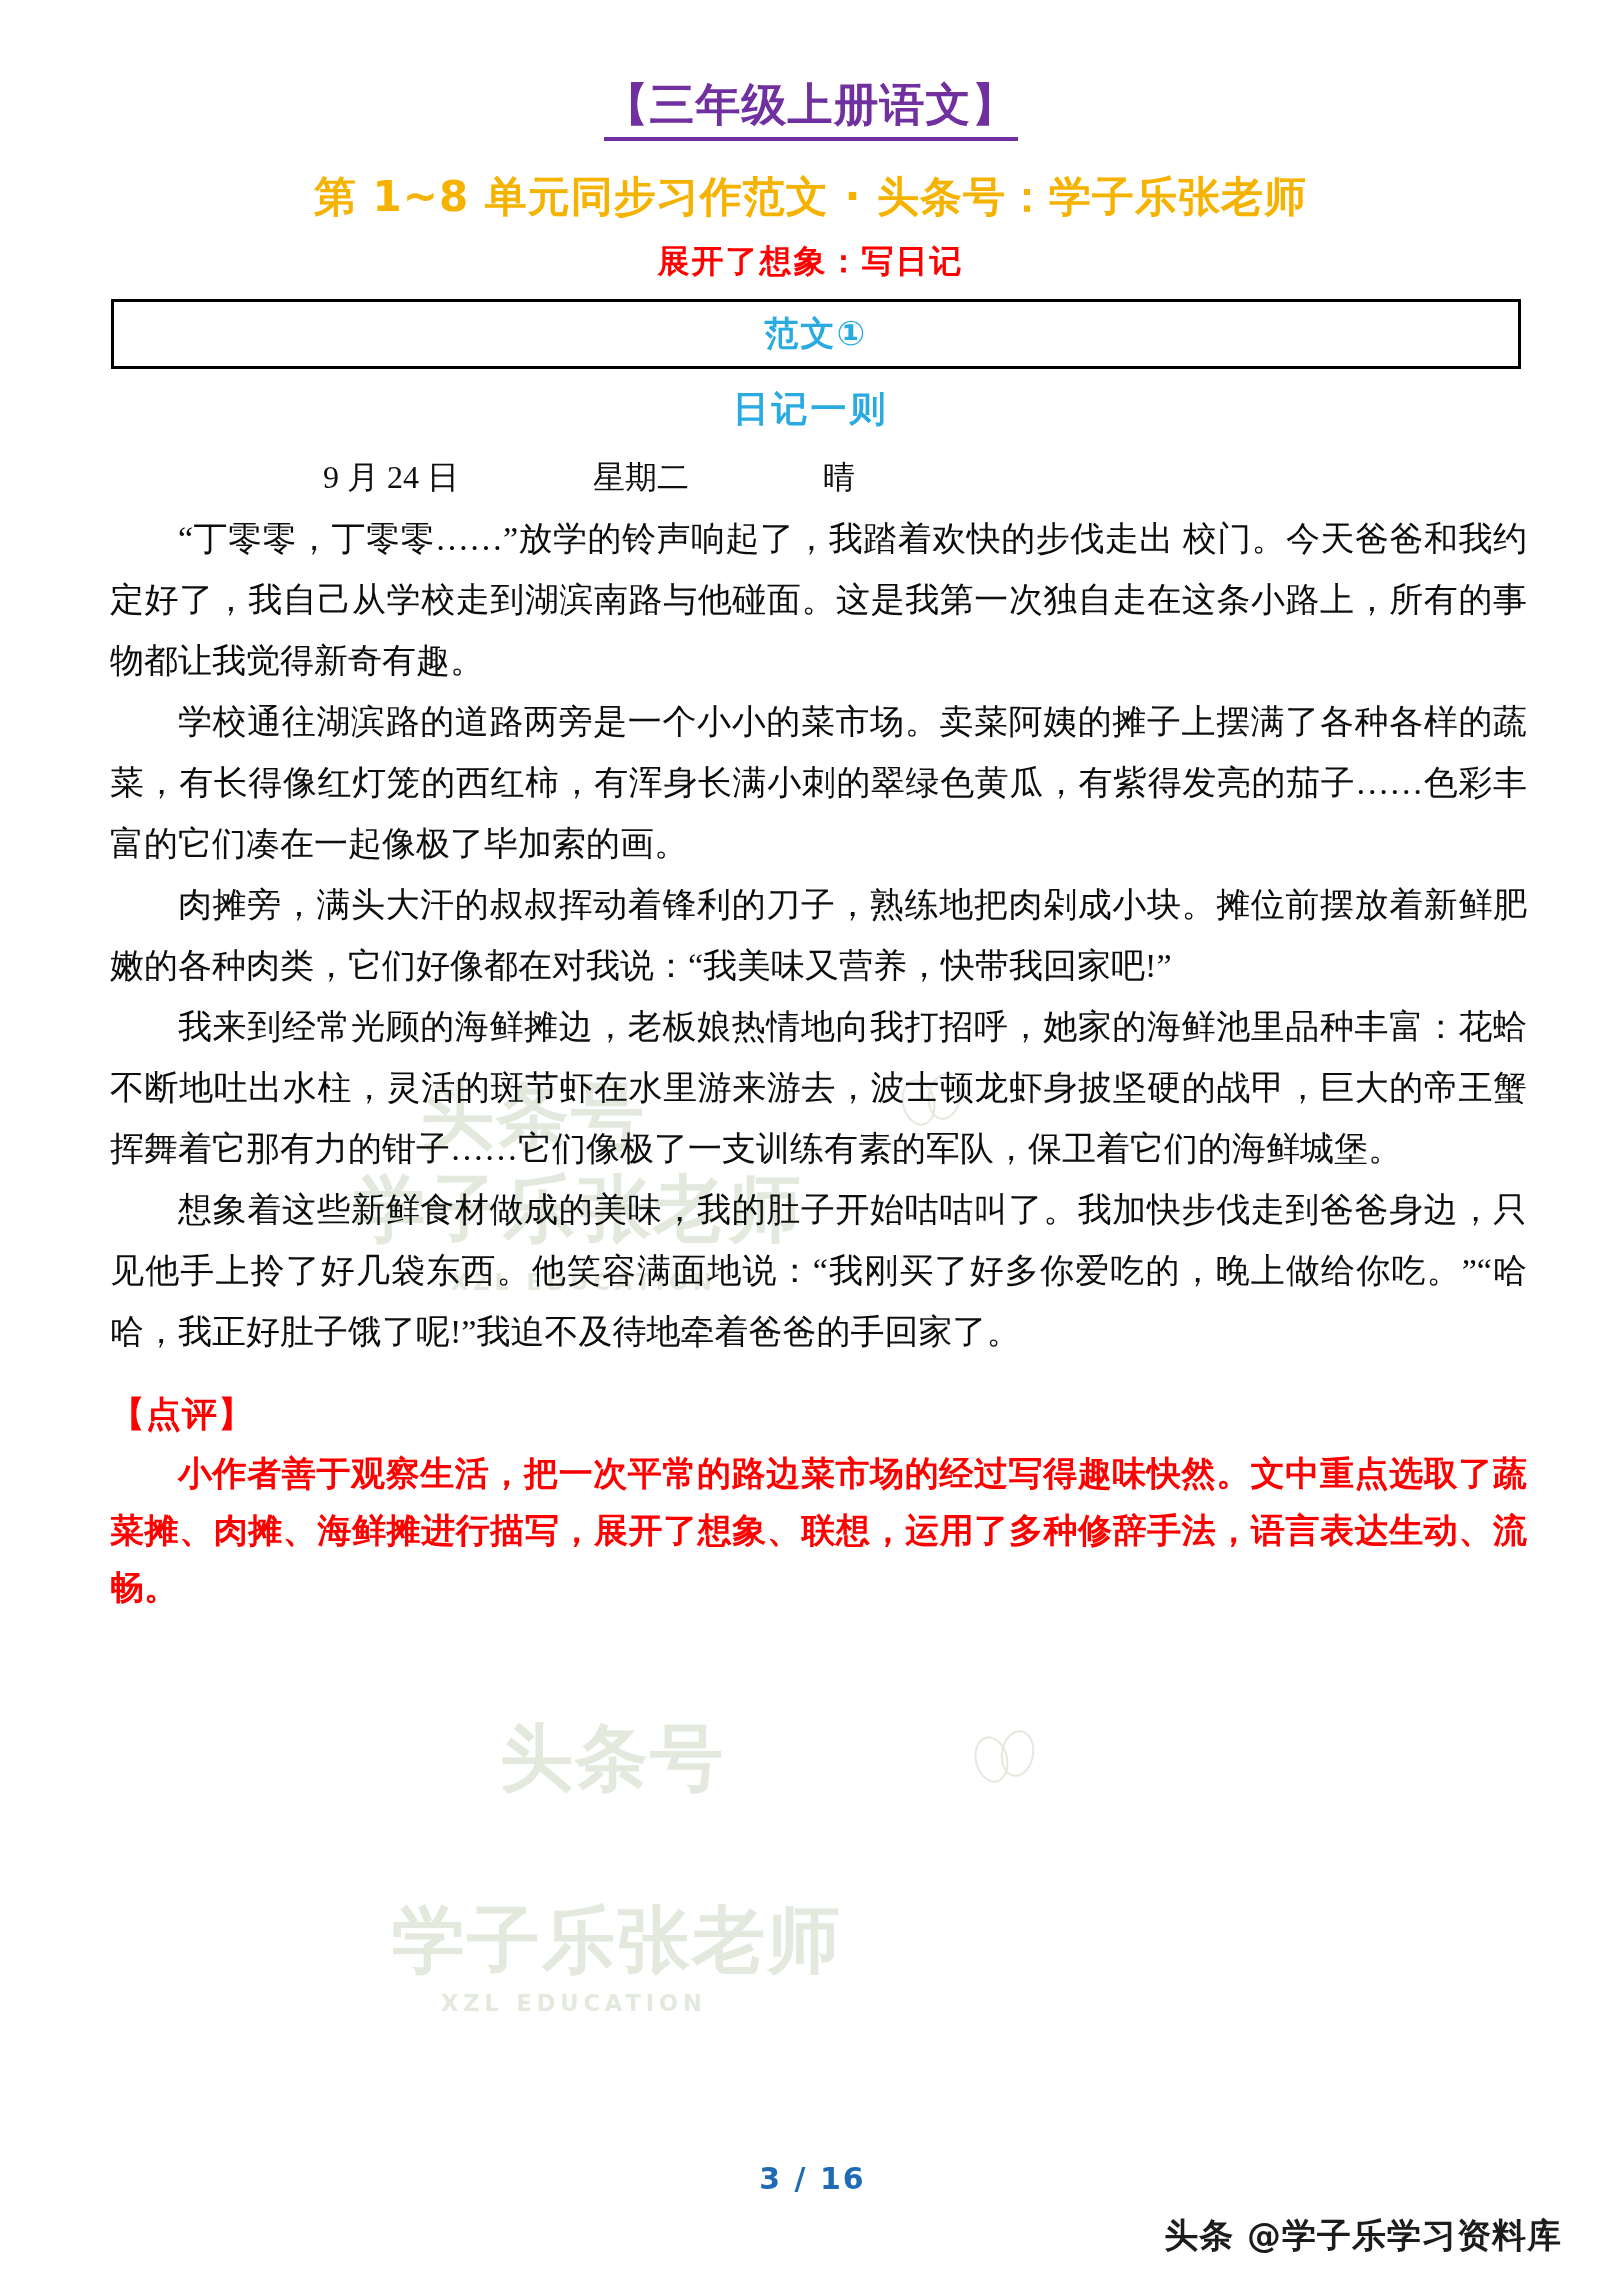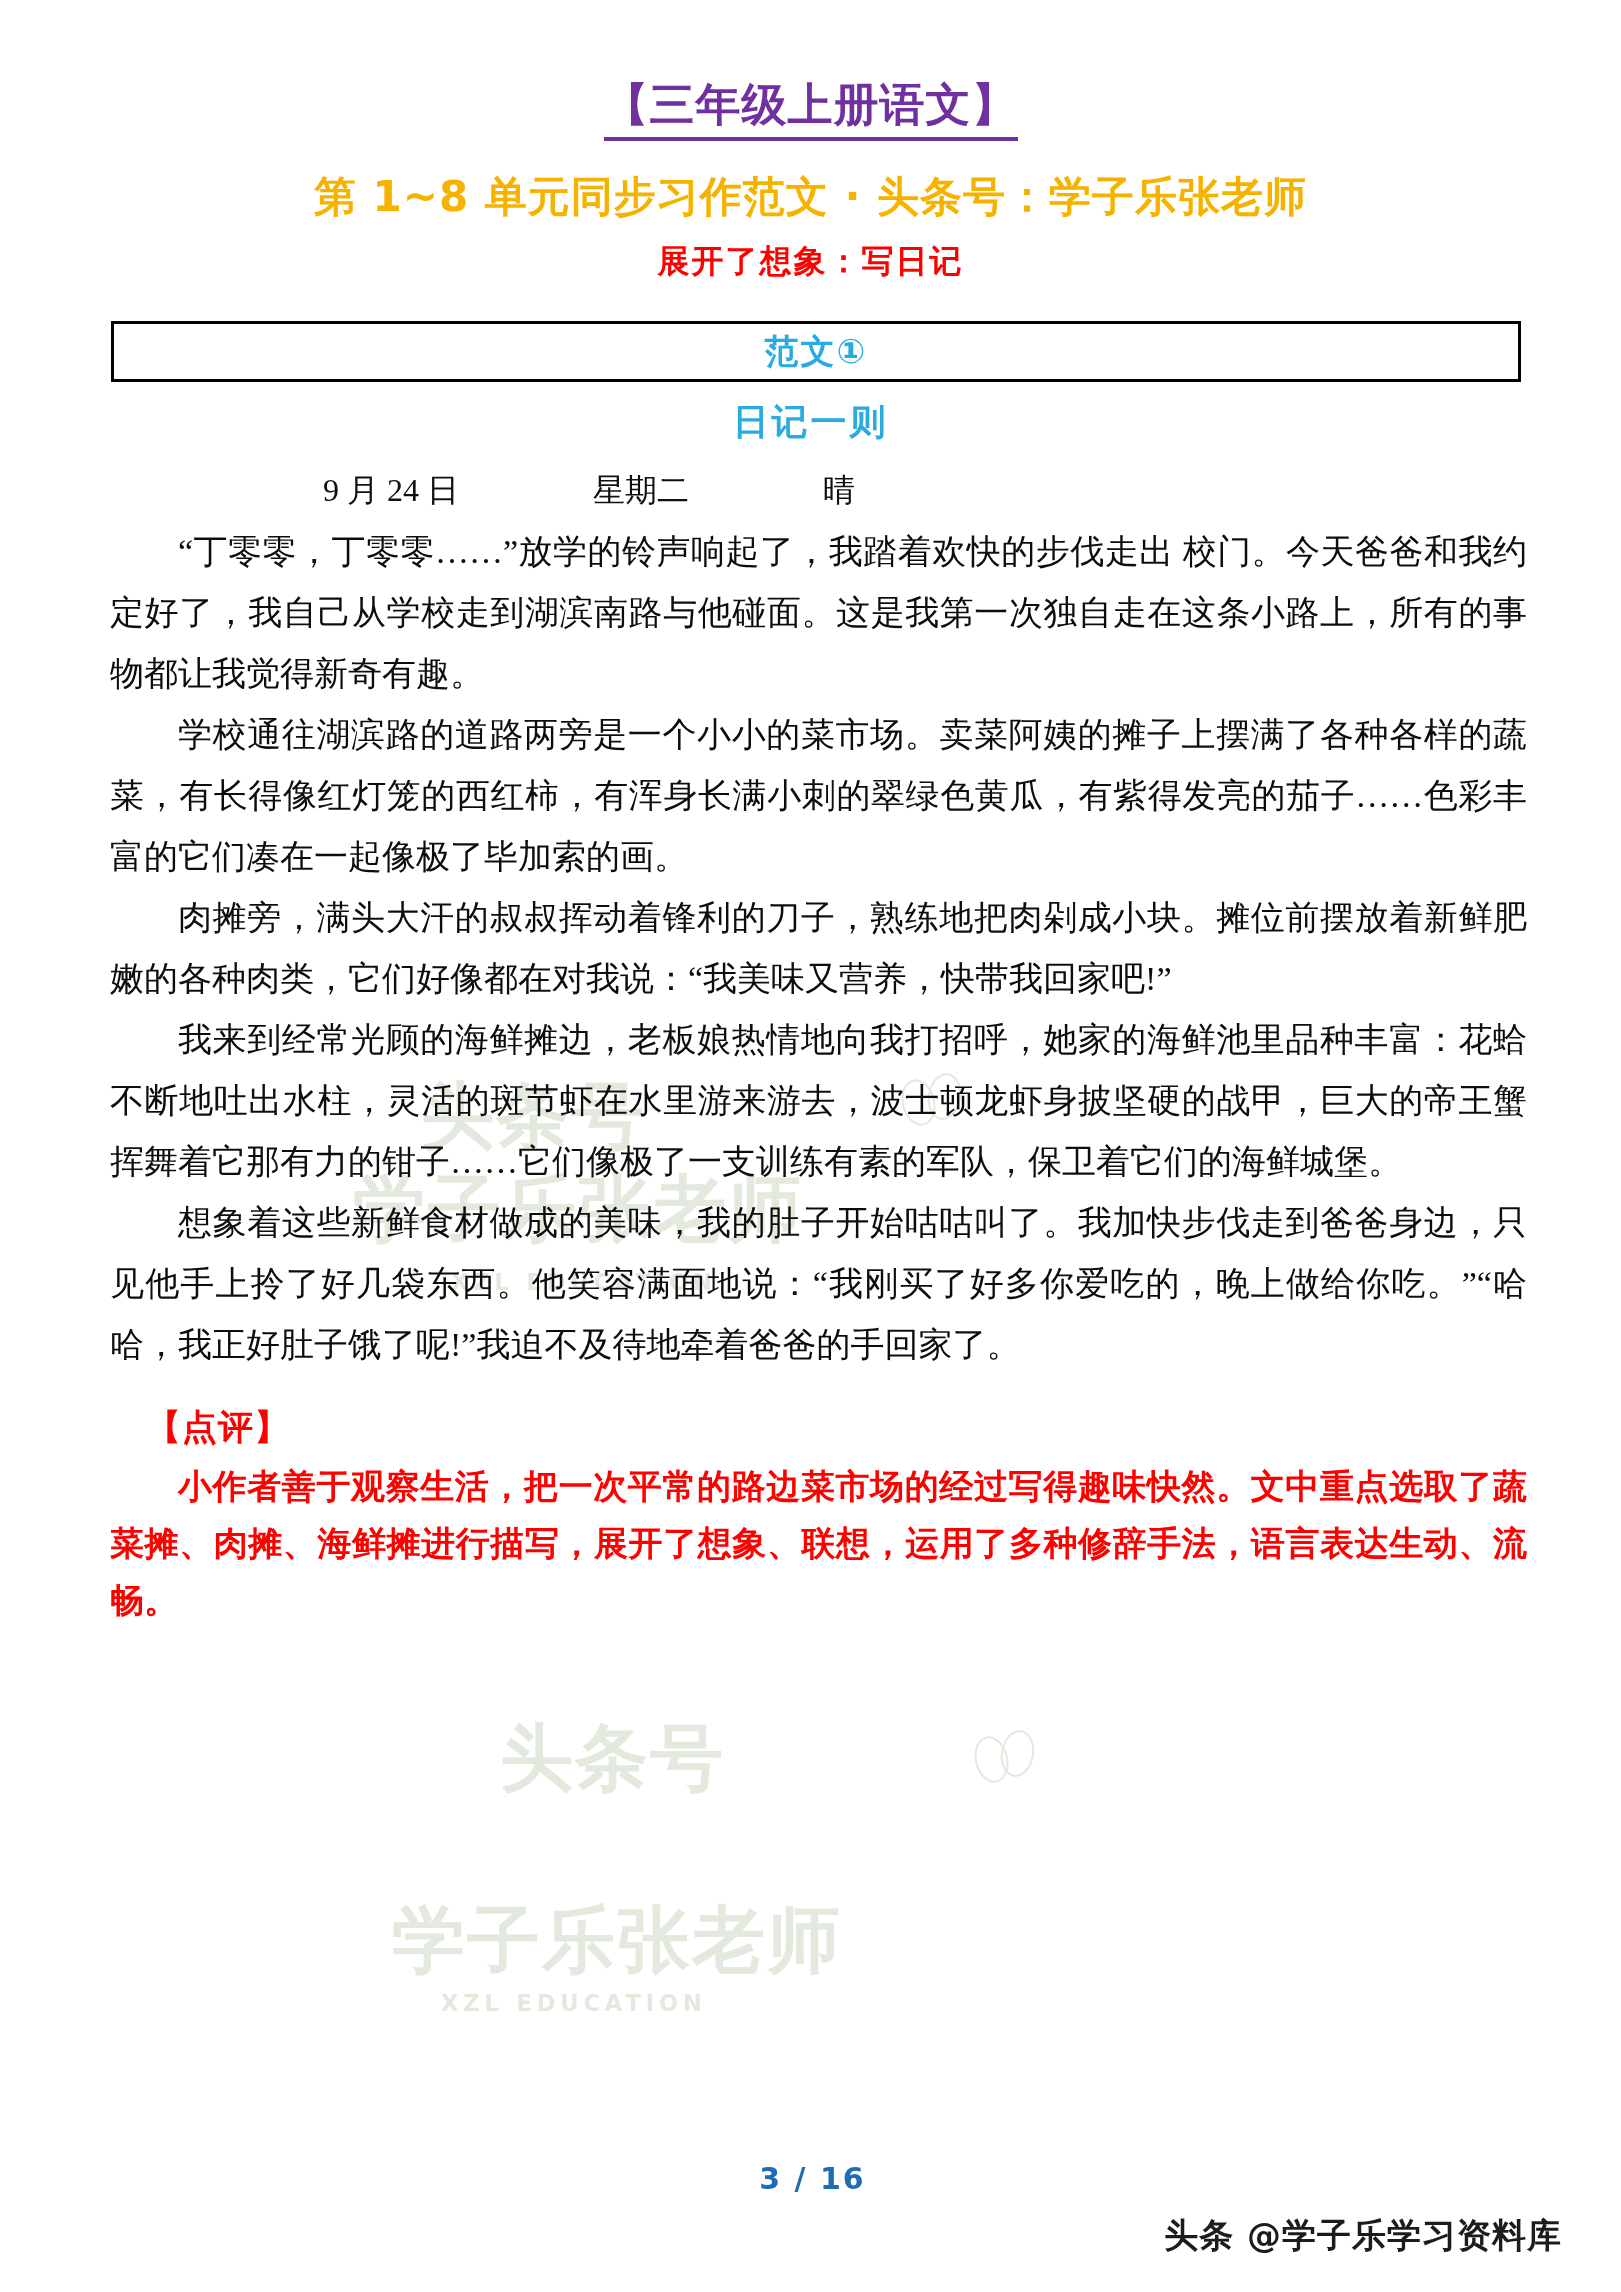--- a/index.html
+++ b/index.html
@@ -102,23 +102,23 @@
     padding-top: 15.7px;
     font-family: "Liberation Serif", serif;
     font-weight: bold;
     font-size: 32px;
     color: #ff0000;
     letter-spacing: 2px;
   }
 
   
   .box {
-    margin: 37px 100px 0 111px;
+    margin: 15px 100px 0 111px;
     border: 3.9px solid #000000;
-    height: 61px;
+    height: 70px;
     display: flex;
     align-items: center;
     justify-content: center;
     box-sizing: border-box;
   }
   .box-label {
     font-family: "DejaVu Sans", sans-serif;
     font-weight: bold;
     font-size: 34px;
     color: #29abe2;
@@ -166,21 +166,20 @@
   
   .review {
     padding: 29px 94px 0 110px;
   }
   .review-label {
     font-family: "DejaVu Sans", sans-serif;
     font-weight: bold;
     font-size: 35px;
     color: #ff0000;
     letter-spacing: 1px;
-    margin-left: 36px;
   }
   .review-body {
     margin: 7.8px 0 0 0;
     font-family: "DejaVu Sans", sans-serif;
     font-weight: bold;
     font-size: 34px;
     line-height: 57px;
     color: #ff0000;
     text-indent: 2em;
     text-align: justify;

